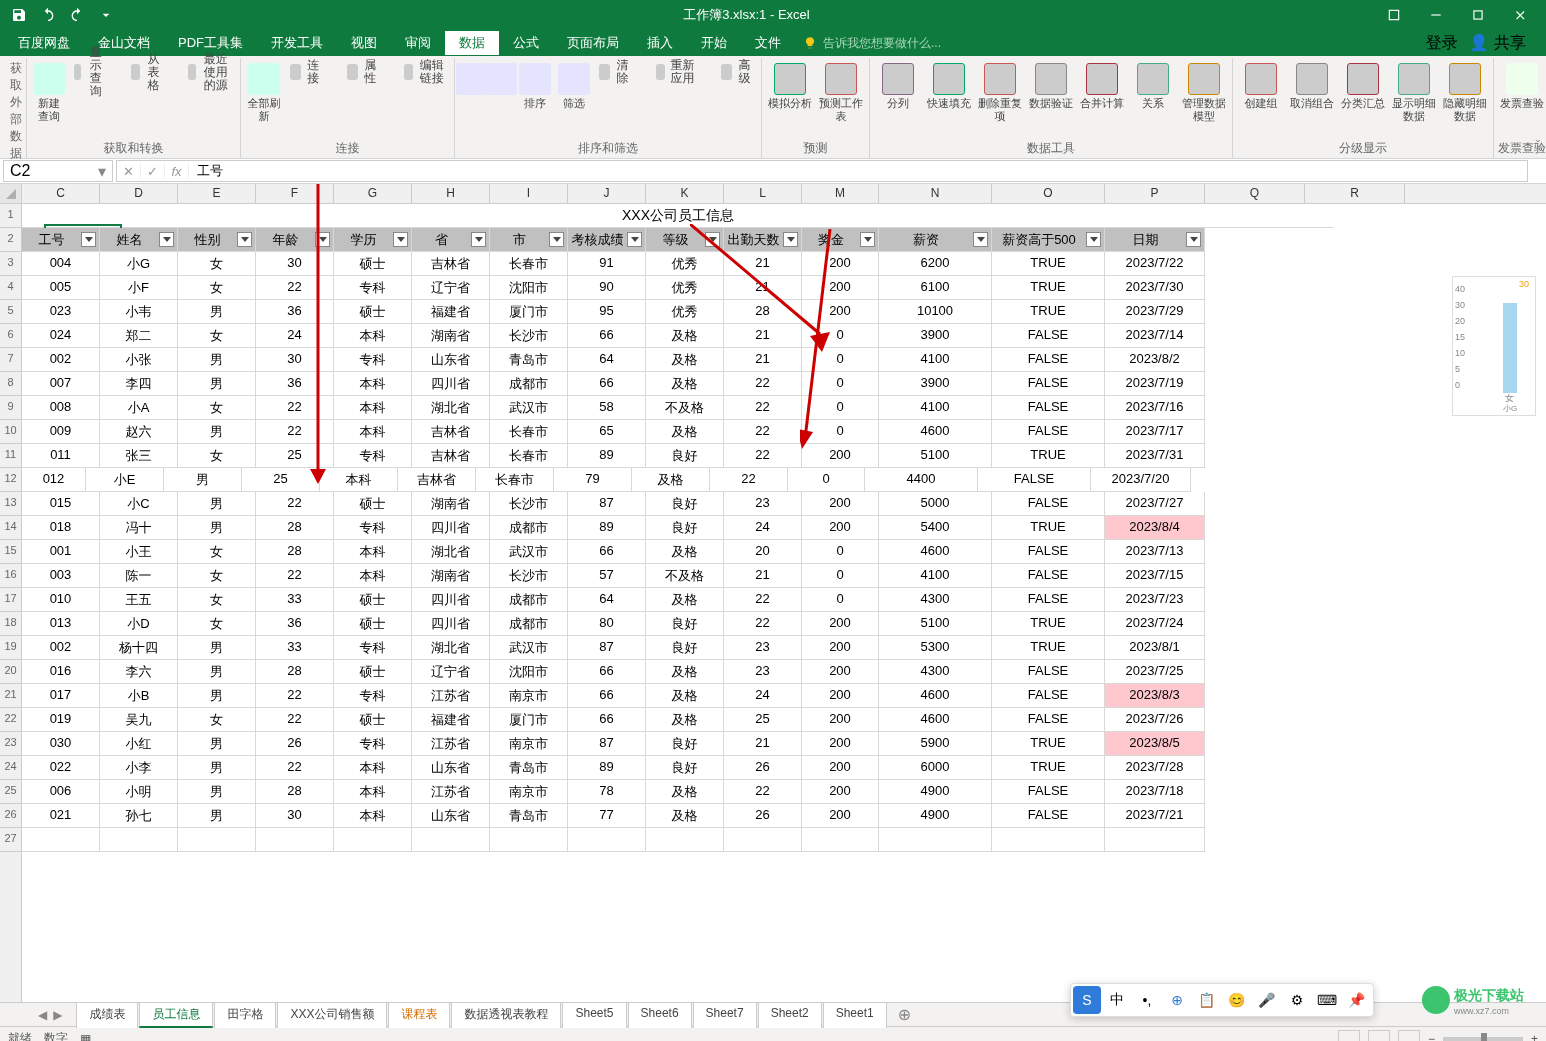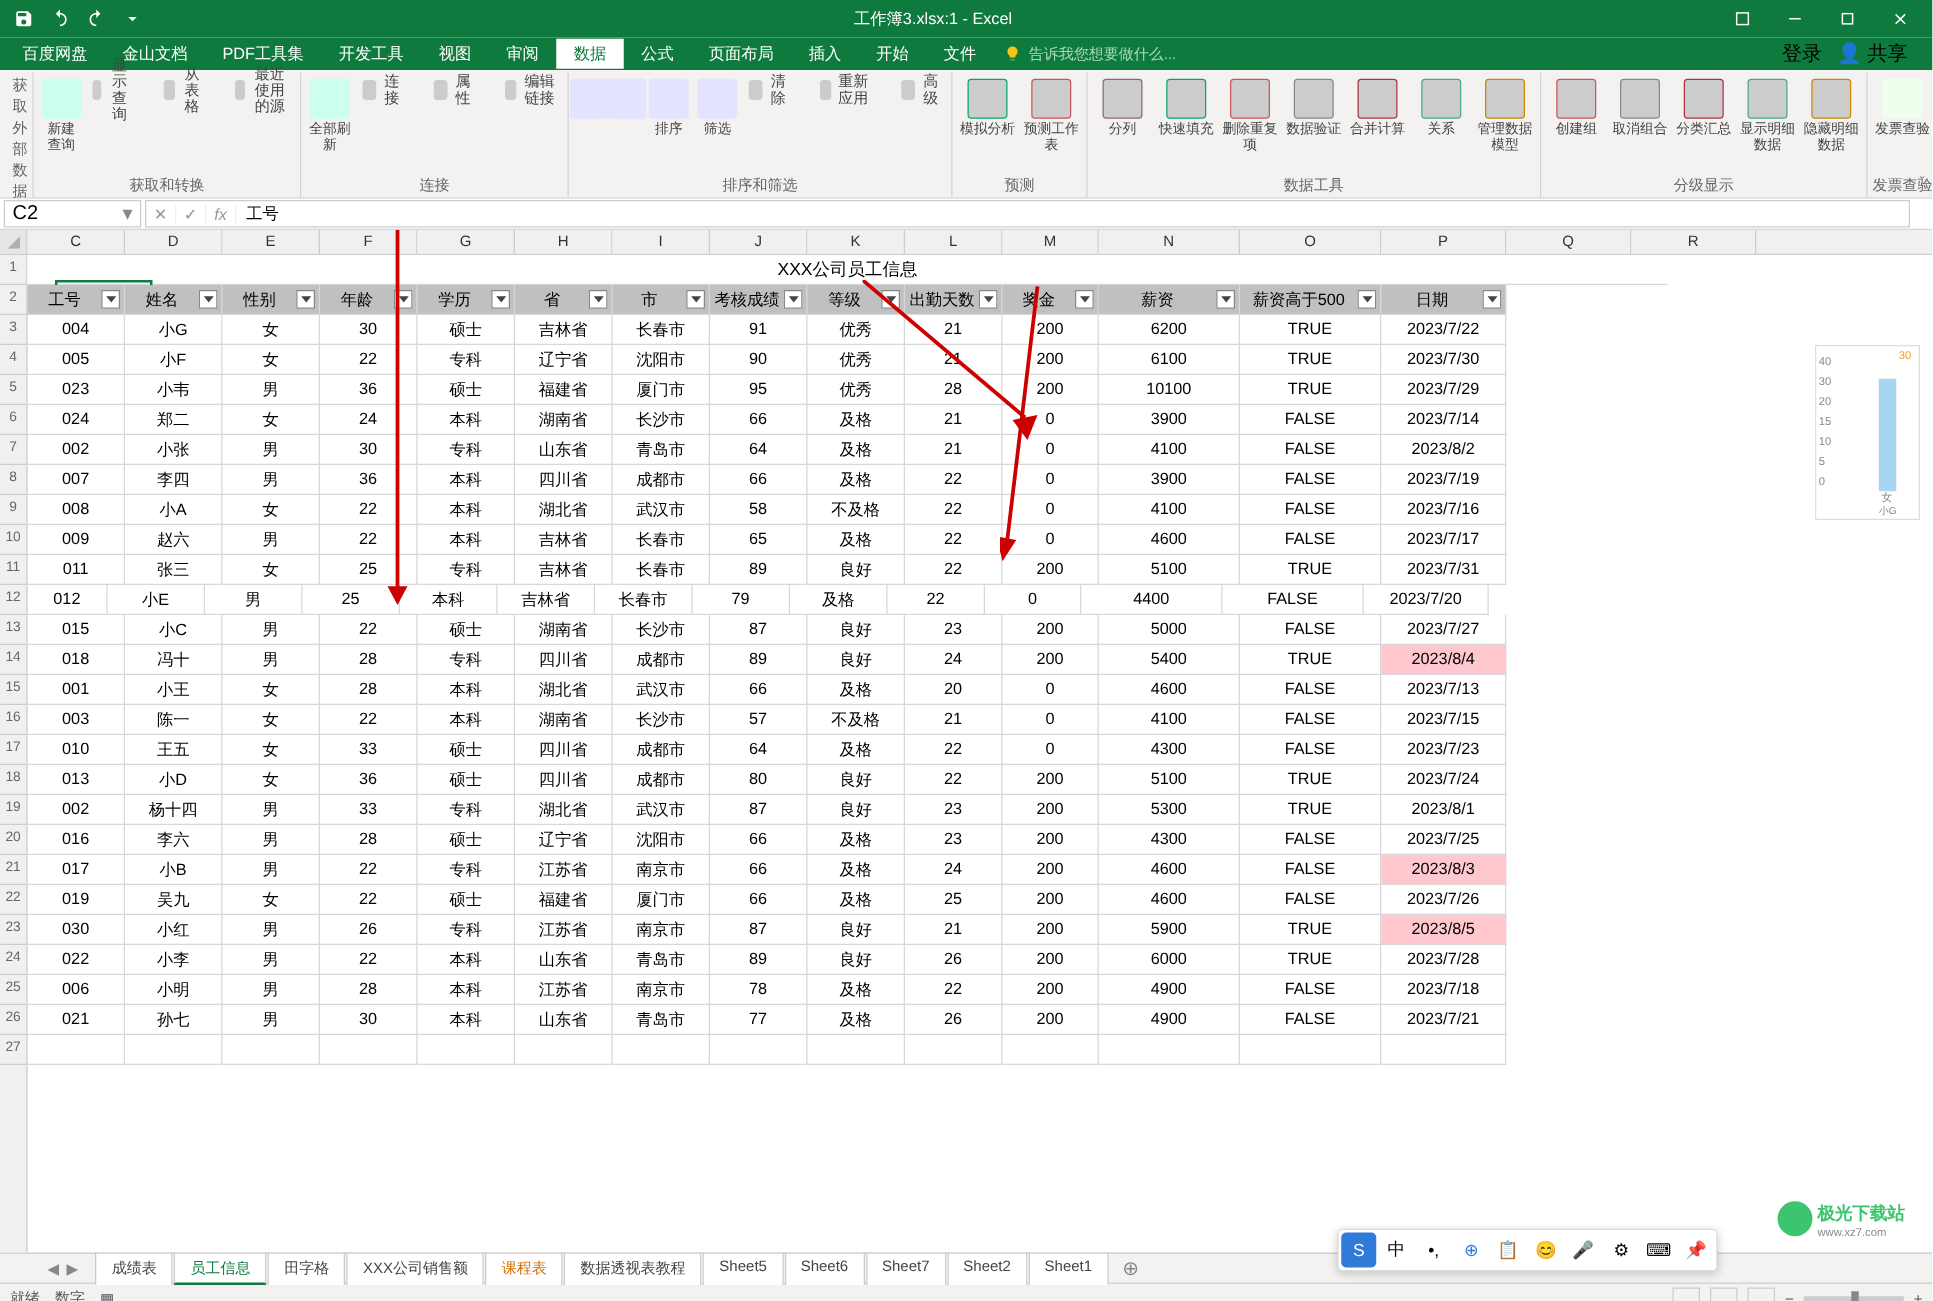--- a/index.html
+++ b/index.html
@@ -55,21 +55,21 @@
 .tab.active{background:#fff;color:#0f7a3d;border-bottom:2px solid #0f7a3d;font-weight:500}
 .tab.orange{color:#d86c00}
 .tab-add{padding:0 10px;color:#888;font-size:16px;cursor:pointer}
 .statusbar{height:24px;background:#f3f2f1;border-top:1px solid #ccc;display:flex;align-items:center;padding:0 8px;font-size:12px;color:#555;gap:12px}
 .sb-right{margin-left:auto;display:flex;align-items:center;gap:8px}
 .view-btn{width:22px;height:18px;border:1px solid #ccc}
 .taskbar-float{position:absolute;bottom:24px;left:1070px;display:flex;gap:2px;background:#fff;border:1px solid #ddd;border-radius:4px;padding:2px;box-shadow:0 2px 8px rgba(0,0,0,.2)}
 .tb-icon{width:28px;height:28px;border-radius:4px;display:flex;align-items:center;justify-content:center;font-size:14px}
 .mini-chart{position:absolute;right:10px;top:276px;width:84px;height:140px;background:#fff;border:1px solid #ddd;font-size:9px;color:#888;padding:4px}
 .mini-bar{position:absolute;bottom:22px;left:50px;width:14px;height:90px;background:#a8d5f0}
-.logo-watermark{position:absolute;right:10px;bottom:44px;width:118px;height:44px}
+.logo-watermark{position:absolute;right:10px;bottom:19px;width:118px;height:44px}
 .ribbon-collapse{position:absolute;right:6px;top:138px;font-size:13px;color:#888;cursor:pointer}
 .selection{position:absolute;left:22px;top:20px;width:78px;height:24px;border:2px solid #107c41;pointer-events:none}
 </style>
 </head>
 <body>
 
 <div class="titlebar">
  <div class="qat">
   <div class="qat-btn">
         <svg viewBox="0 0 24 24">

